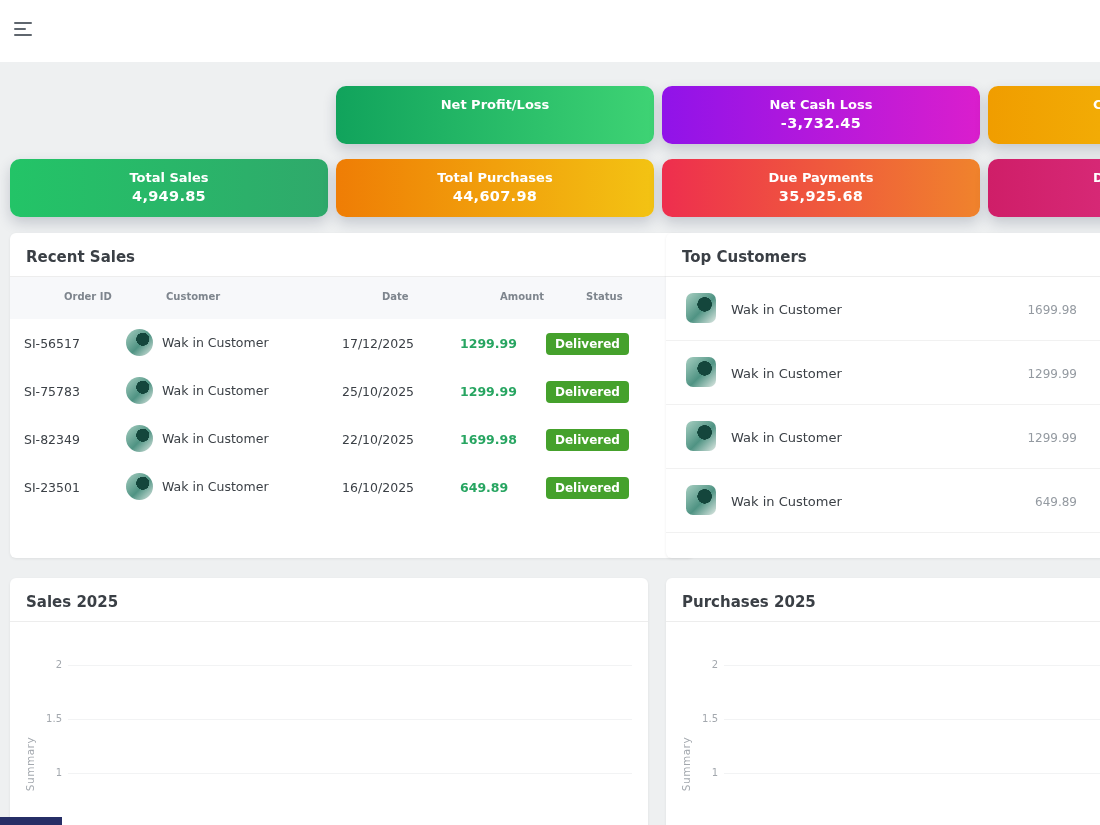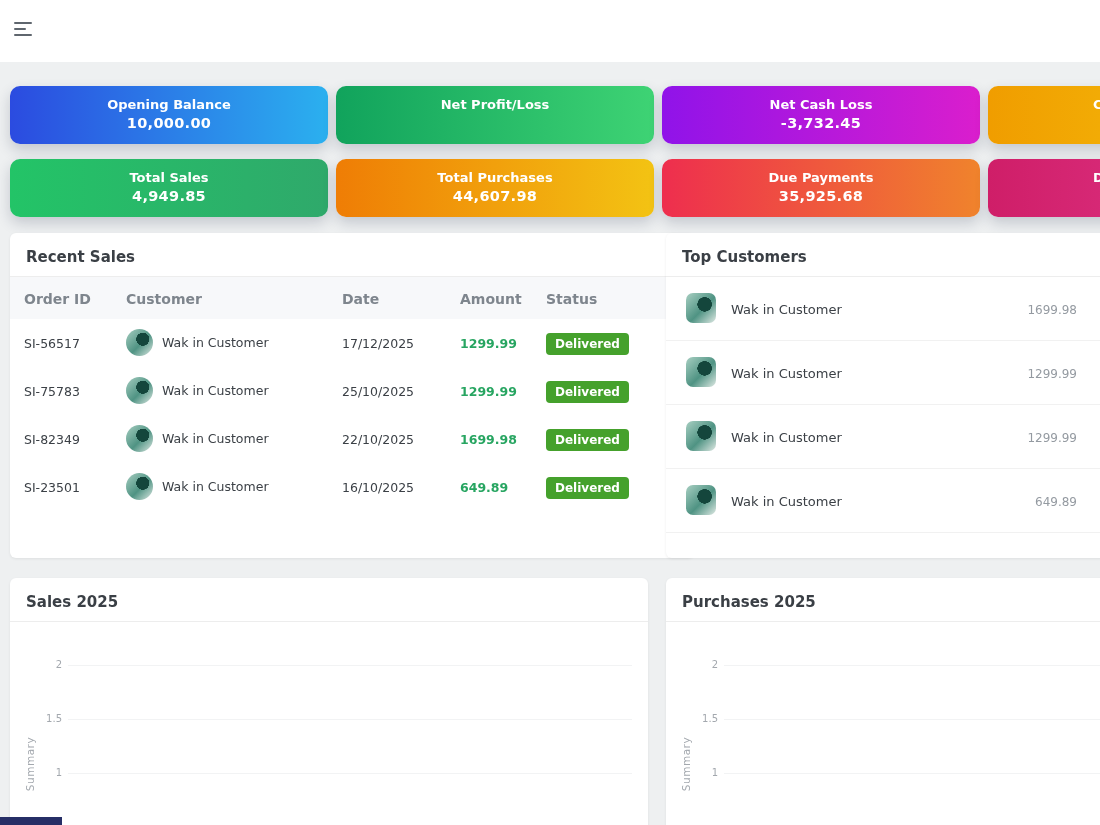--- a/index.html
+++ b/index.html
@@ -24,21 +24,21 @@
   .card.partial{text-align:left;}
   .card.partial .t{padding-left:105px;}
 
   
   .panel{position:absolute;background:#fff;border-radius:6px;box-shadow:0 1px 3px rgba(0,0,0,.07);}
   .panel .ptitle{height:44px;border-bottom:1px solid #ededed;box-sizing:border-box;}
   .panel .ptitle span{display:inline-block;padding:15px 0 0 16px;font-size:15px;font-weight:600;color:#3a3f45;}
 
   
   .thead{position:relative;height:42px;background:#f7f8fa;}
-  .thead span{position:absolute;top:14px;font-size:14px;font-weight:bold;color:#7e858d;}
+  .thead span{position:absolute;top:14px;font-size:10px;font-weight:bold;color:#7e858d;margin-left:40px;}
   .th-order{left:14px;} .th-customer{left:116px;} .th-date{left:332px;} .th-amount{left:450px;} .th-status{left:536px;}
   .trow{position:relative;height:48px;}
   .cell-order{position:absolute;left:14px;top:17px;font-size:12.5px;color:#3b4046;}
   .cell-customer{position:absolute;left:116px;top:10px;display:flex;align-items:center;gap:9px;}
   .avatar{width:27px;height:27px;border-radius:50%;flex:0 0 auto;
     background:
       radial-gradient(circle at 62% 38%, #14463c 0 27%, rgba(0,0,0,0) 28%),
       linear-gradient(135deg,#a8cfc2 0%,#4f9383 55%,#dfe9e4 100%);}
   .cname{font-size:12.5px;color:#3b4046;}
   .cell-date{position:absolute;left:332px;top:17px;font-size:12.5px;color:#3b4046;}
@@ -69,24 +69,20 @@
 <div class="stage">
 
   <div class="topbar">
     <div class="menu-btn">
       <span></span>
       <span></span>
       <span></span>
     </div>
   </div>
 
-  <div class="card" style="left: 10px; top: 86px; background: linear-gradient(90deg, rgb(43, 75, 224), rgb(43, 176, 239));">
-    <div class="t">Opening Balance</div>
-    <div class="v">10,000.00</div>
-  </div>
   <div class="card" style="left: 336px; top: 86px; background: linear-gradient(90deg, rgb(17, 163, 92), rgb(62, 211, 116));">
     <div class="t">Net Profit/Loss</div>
   </div>
   <div class="card" style="left: 662px; top: 86px; background: linear-gradient(90deg, rgb(144, 19, 233), rgb(218, 30, 205));">
     <div class="t">Net Cash Loss</div>
     <div class="v">-3,732.45</div>
   </div>
   <div class="card partial" style="left: 988px; top: 86px; background: linear-gradient(90deg, rgb(240, 157, 0), rgb(246, 197, 14));">
     <div class="t">C</div>
     <div class="v"></div>

